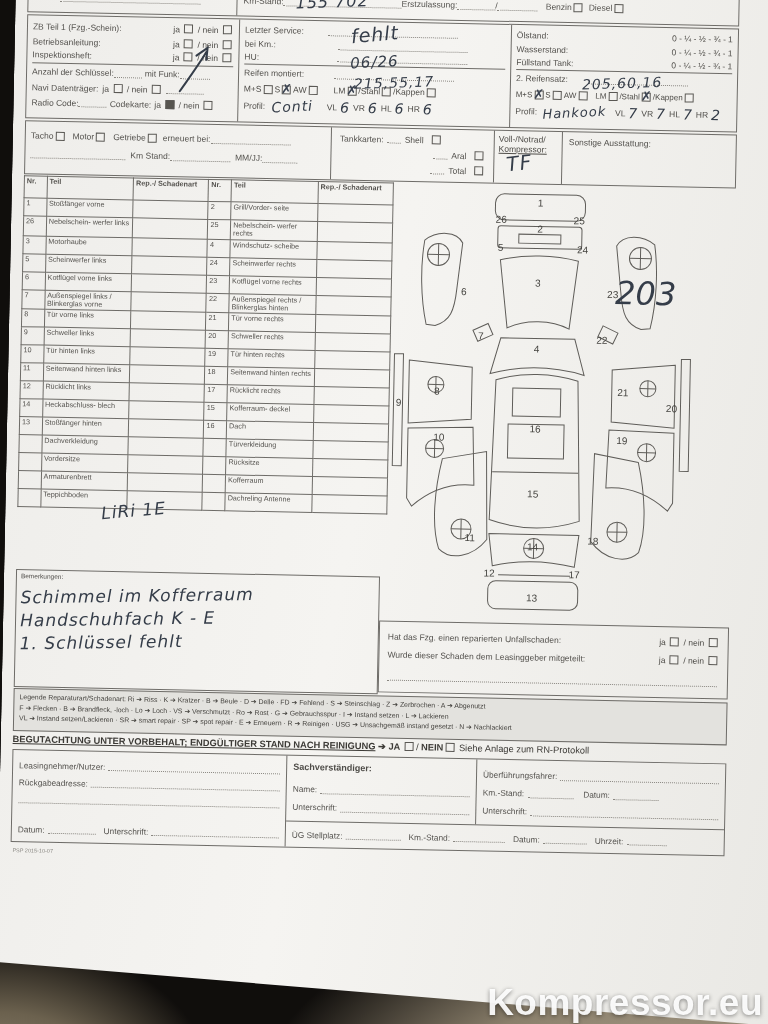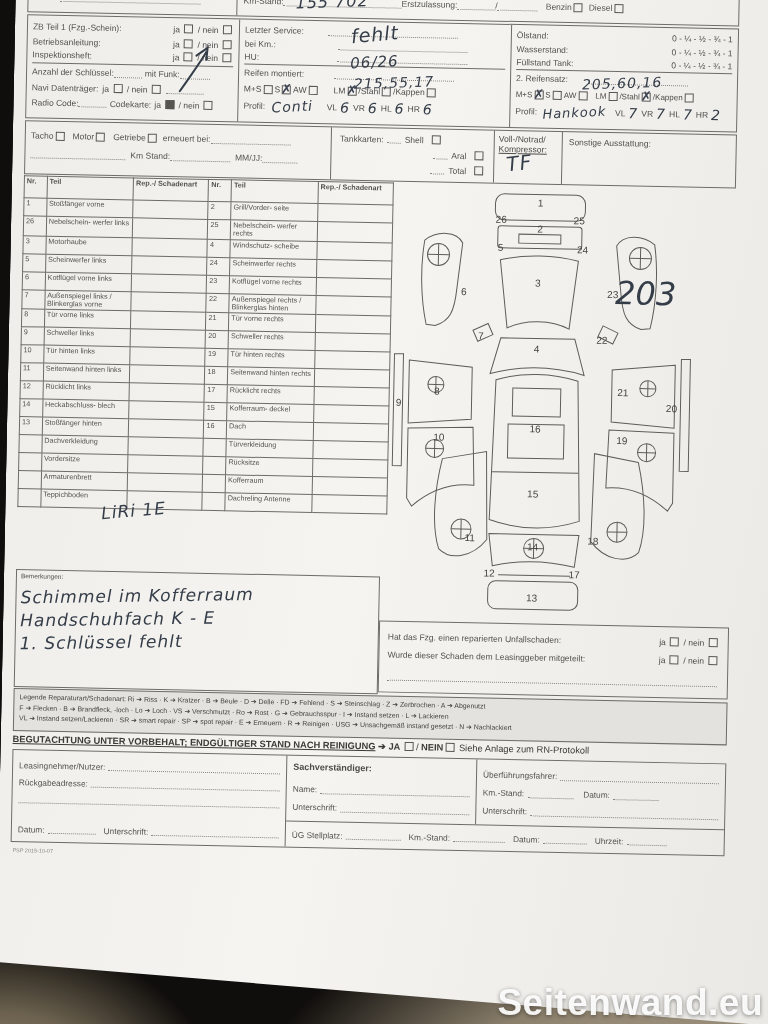--- a/index.html
+++ b/index.html
@@ -587,13 +587,13 @@
             <span class="dl" style="width:40px; margin-left:3px;"></span>
       </div>
     </div>
   </div>
 
   <div class="abs tiny" style="left:30px; top:855px;">PSP 2015-10-07</div>
 
 </div>
 </div>
 
-<div class="wm">Seitenwand.eu</div>
+<div class="wm">Kompressor.eu</div>
 
 </body></html>

